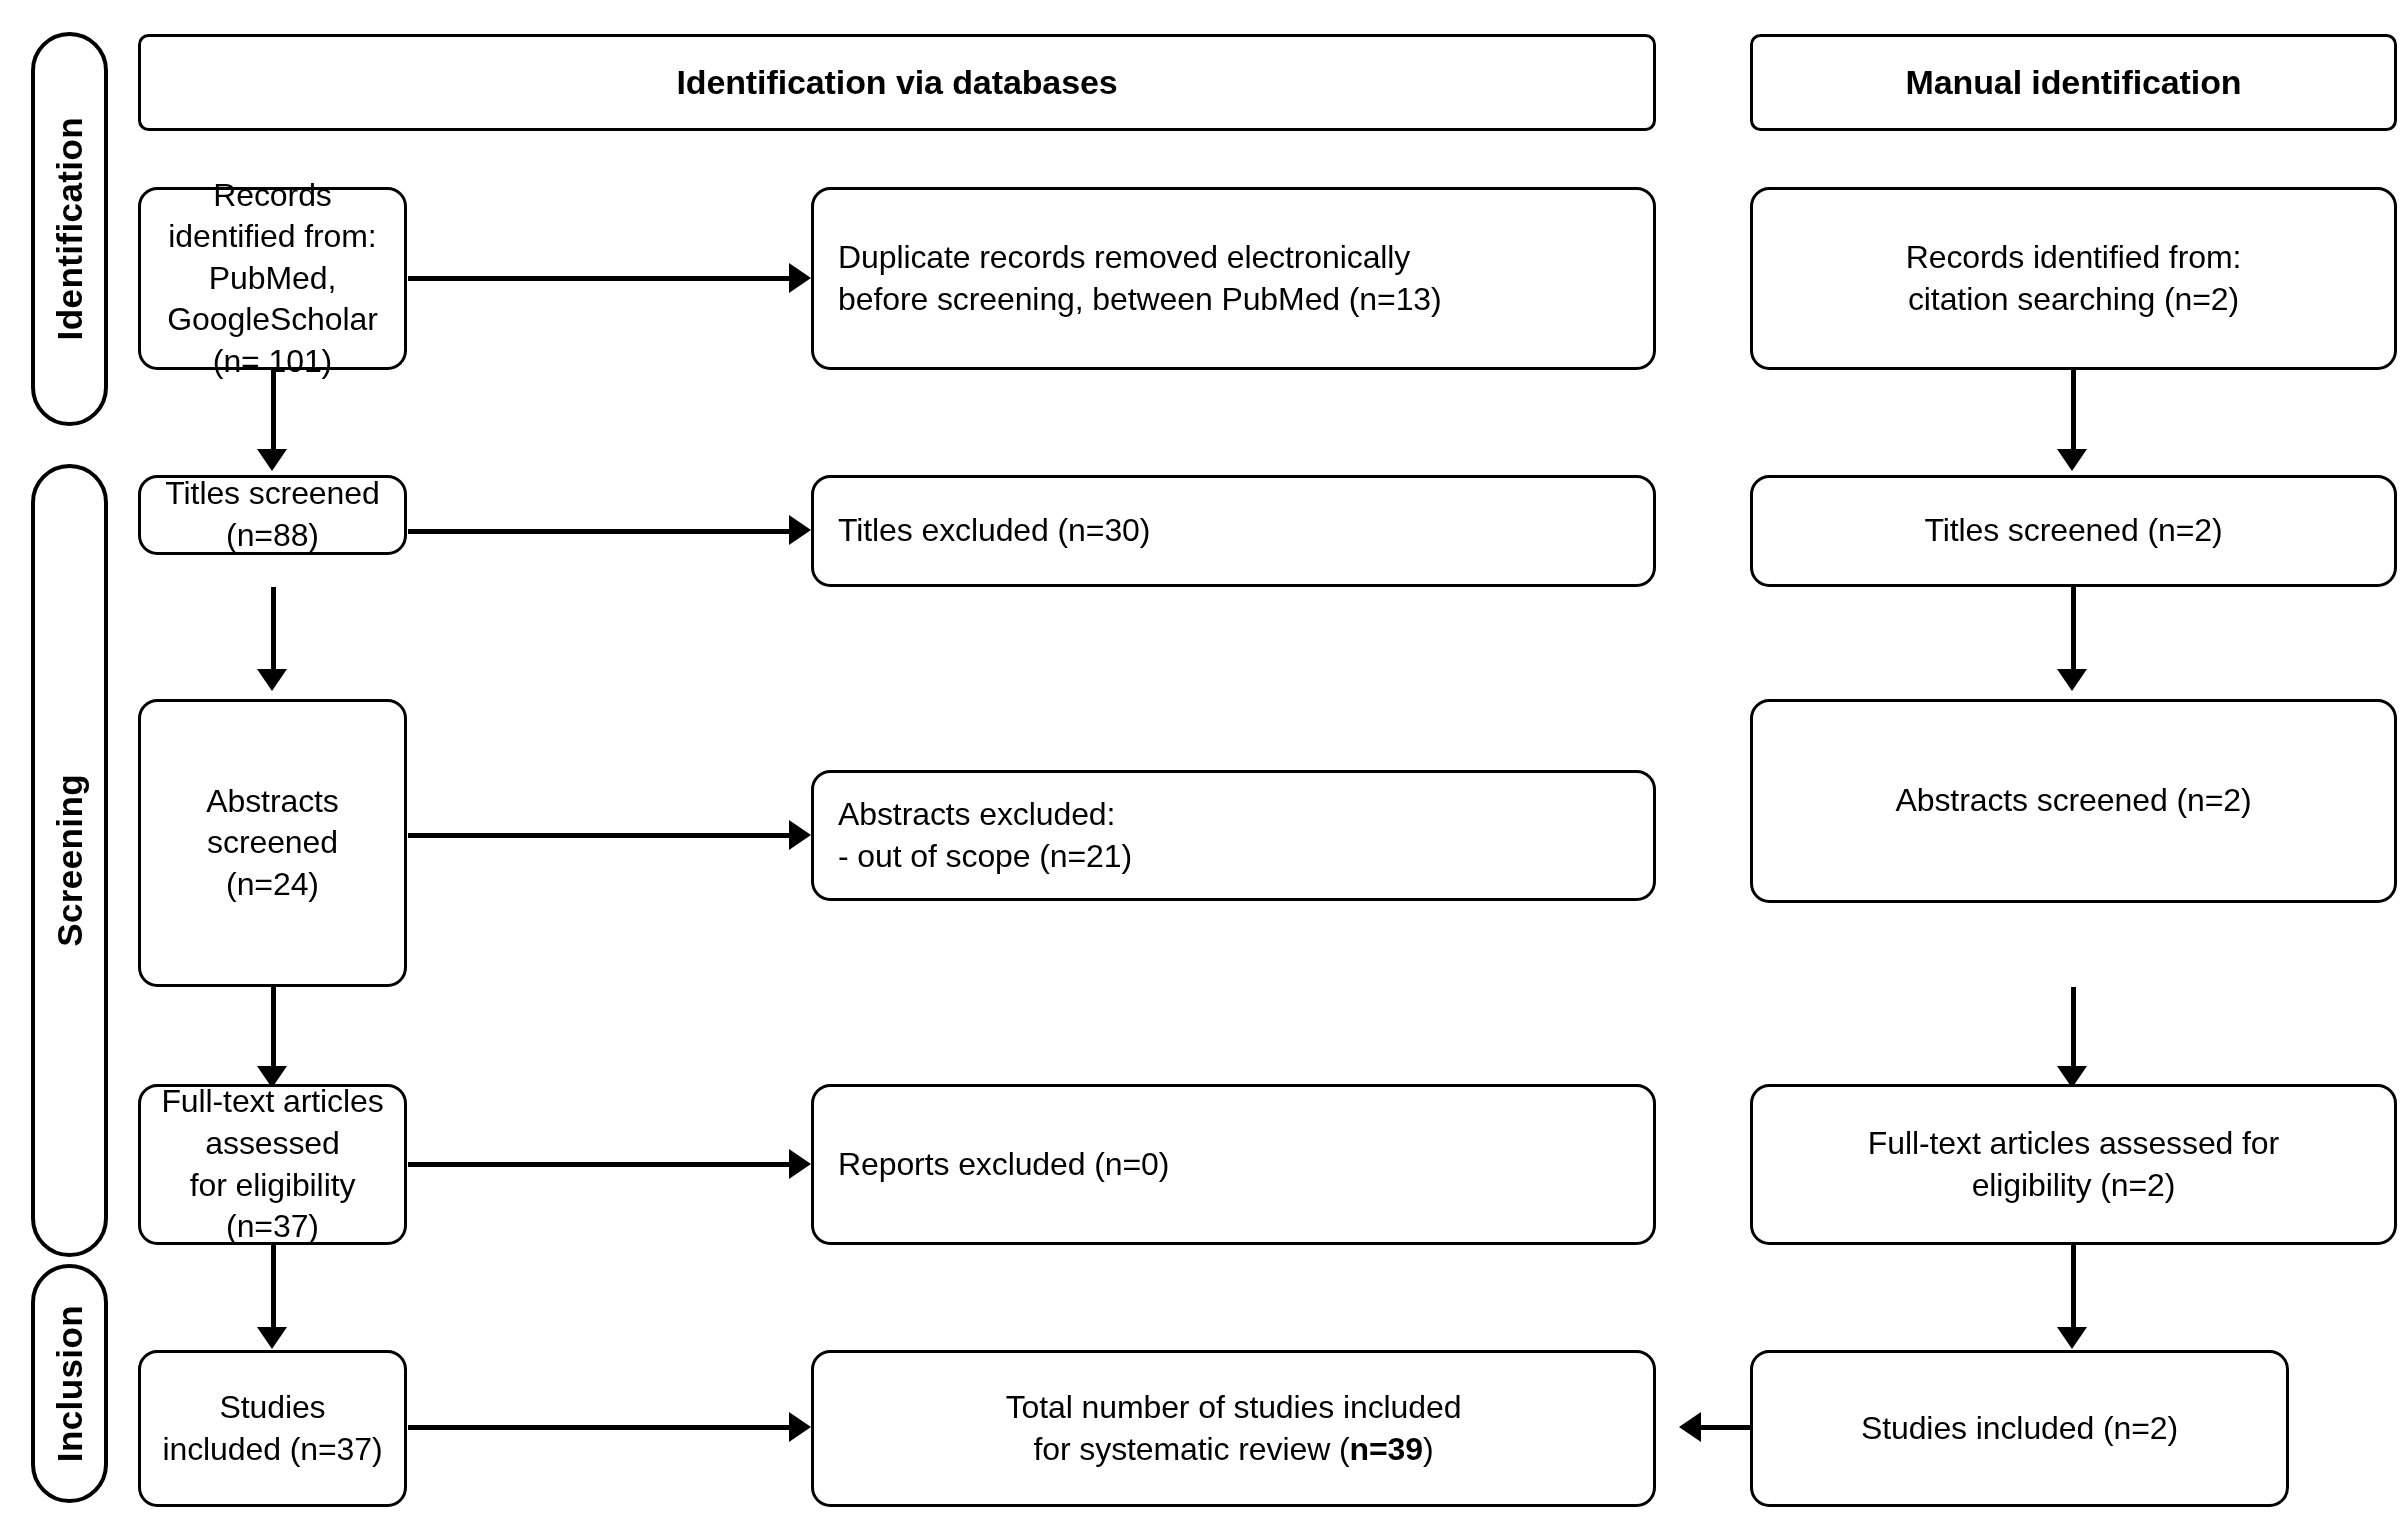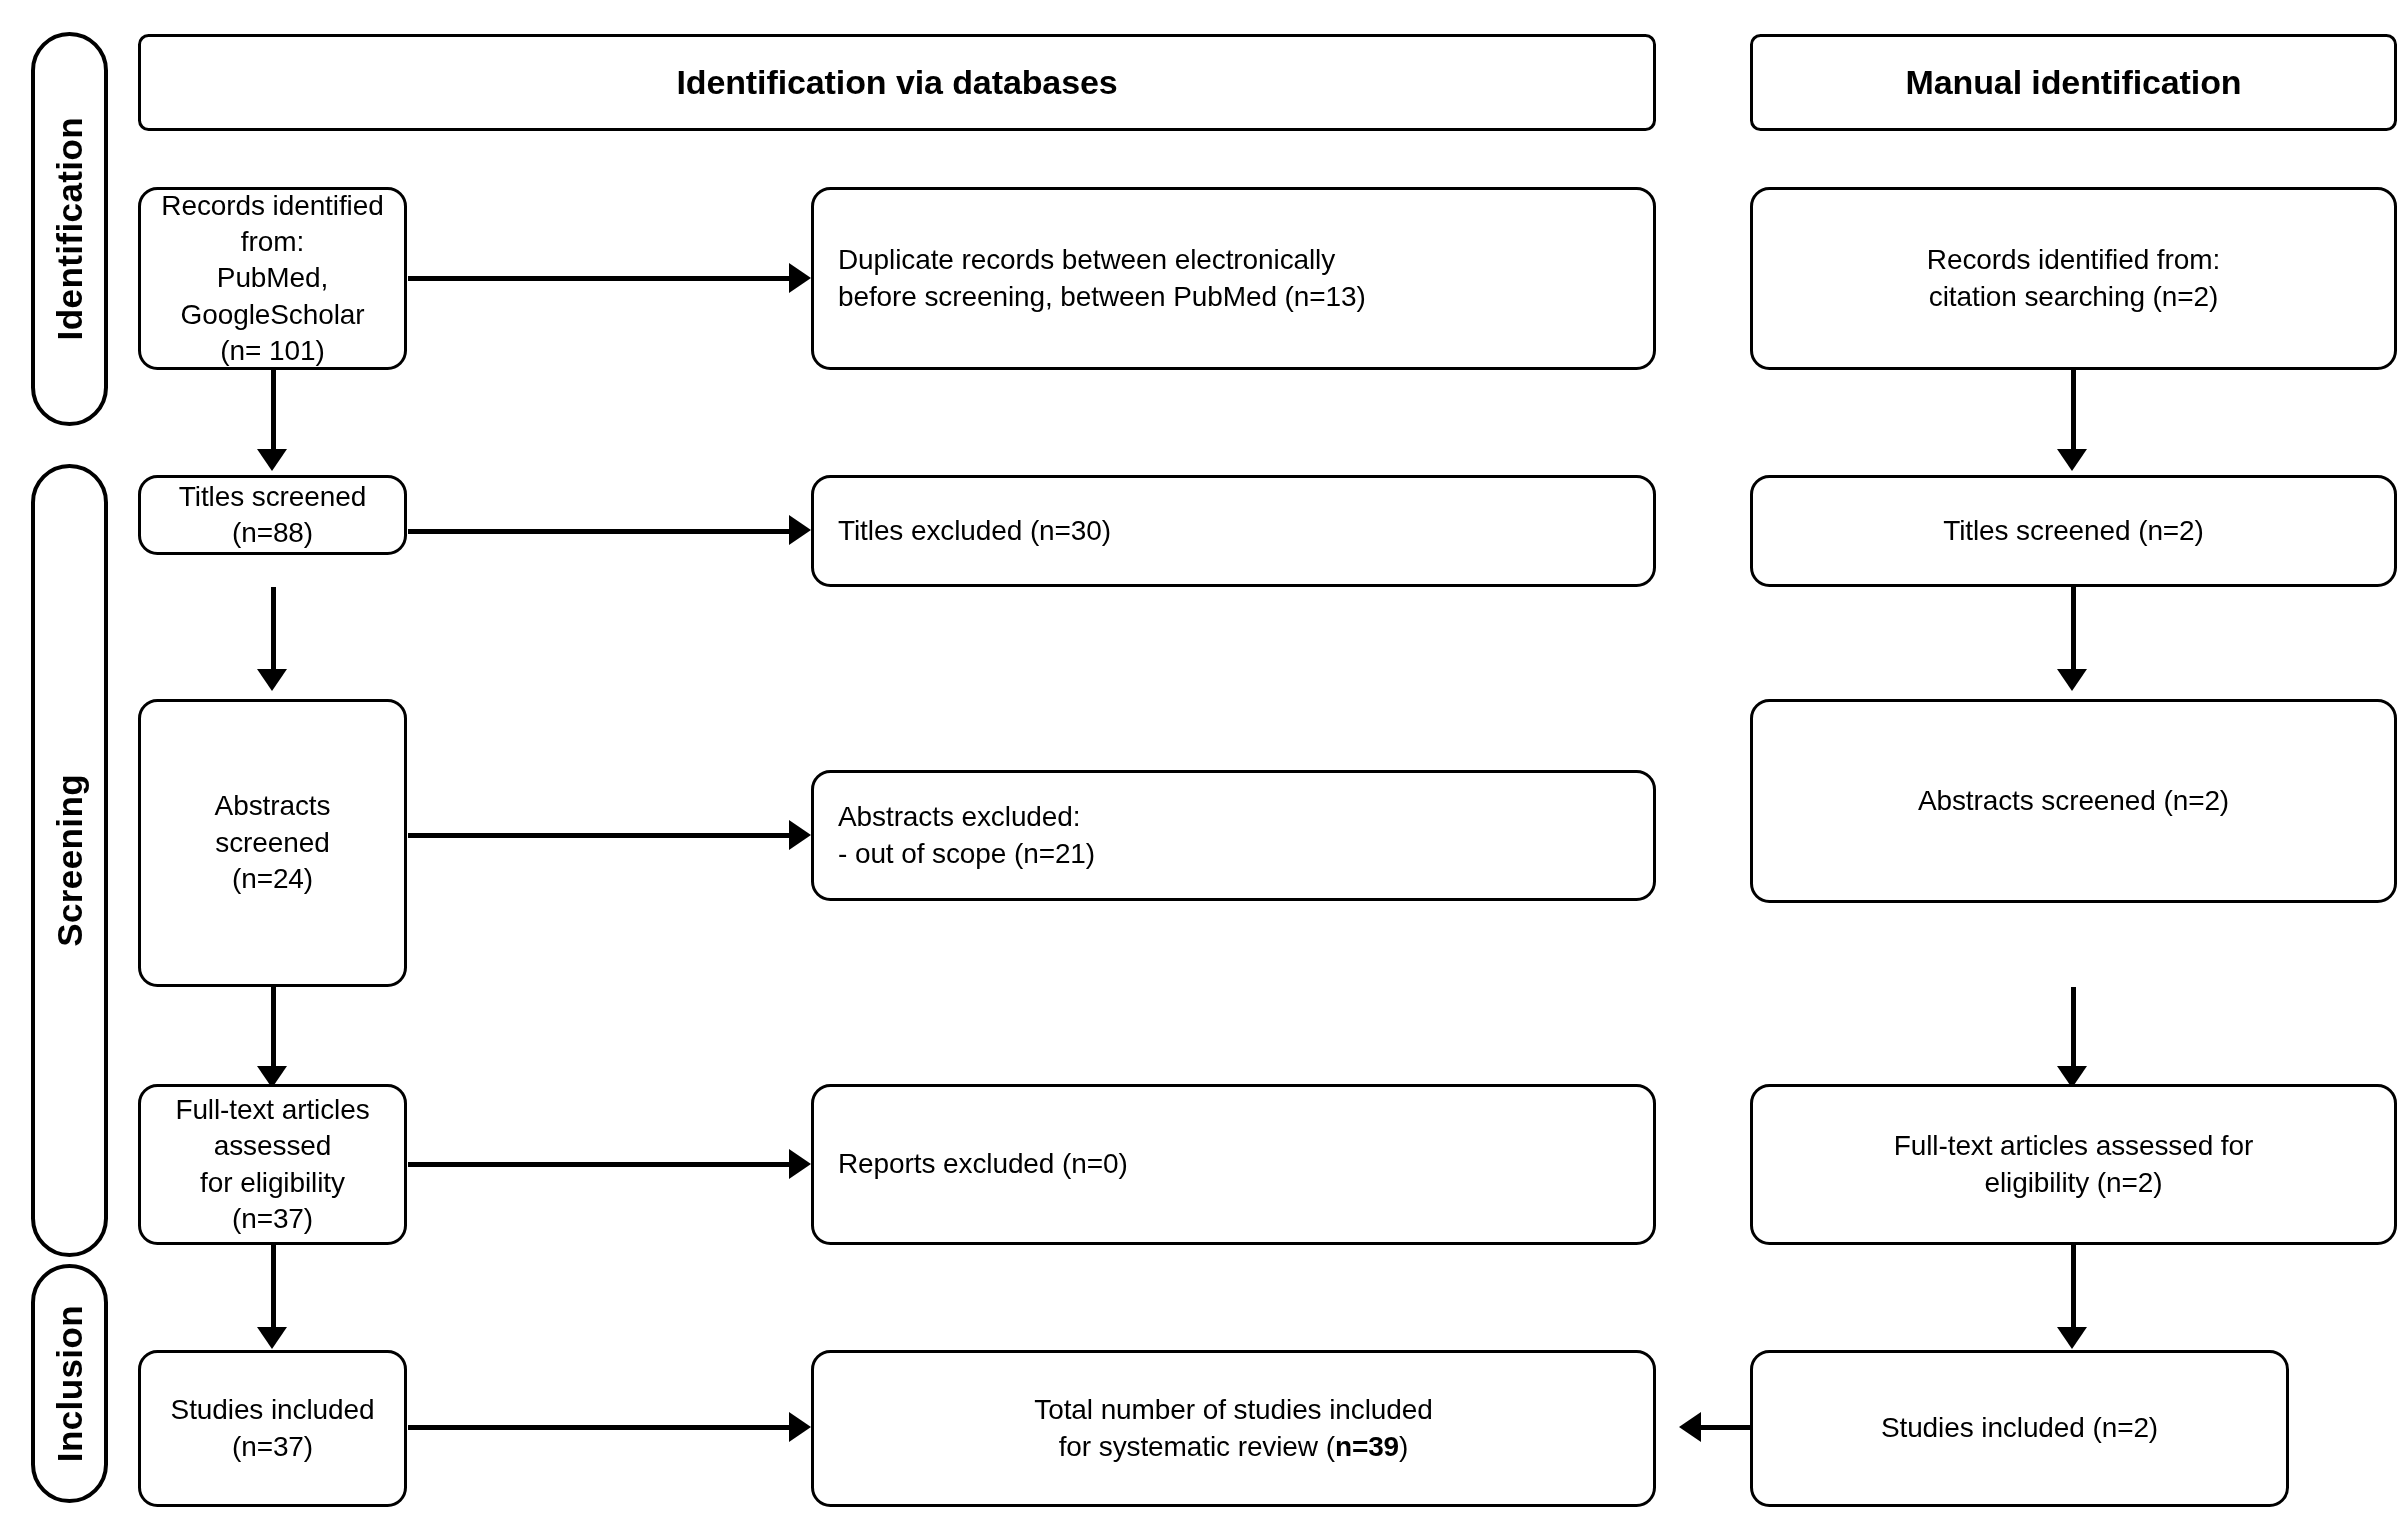--- a/index.html
+++ b/index.html
@@ -19,21 +19,21 @@
   .node{
     position:absolute;
     box-sizing:border-box;
     background:#ffffff;
     border:3.7px solid #000000;
     border-radius:19.4px;
     display:flex;
     align-items:center;
     justify-content:center;
     text-align:center;
-    font-size:28px;
+    font-size:32px;
     line-height:1.30;
     padding:7.5px 19.4px;
     letter-spacing:-0.1px;
   }
   .node.hdr{
     font-weight:bold;
     font-size:34px;
     border-radius:10.5px;
   }
   .node.left-align{
@@ -126,21 +126,21 @@
   <div class="node" style="left:138px; top:187px; width:269px; height:183px;">
     <span class="txt">
       <span class="ln">Records identified from:</span>
       <span class="ln">PubMed, GoogleScholar</span>
       <span class="ln">(n= 101)</span>
     </span>
   </div>
 
   <div class="node left-align" style="left:811px; top:187px; width:845px; height:183px;">
     <span class="txt">
-      <span class="ln">Duplicate records between electronically</span>
+      <span class="ln">Duplicate records removed electronically</span>
       <span class="ln">before screening, between PubMed (n=13)</span>
     </span>
   </div>
 
   <div class="node" style="left:1750px; top:187px; width:647px; height:183px;">
     <span class="txt">
       <span class="ln">Records identified from:</span>
       <span class="ln">citation searching  (n=2)</span>
     </span>
   </div>

